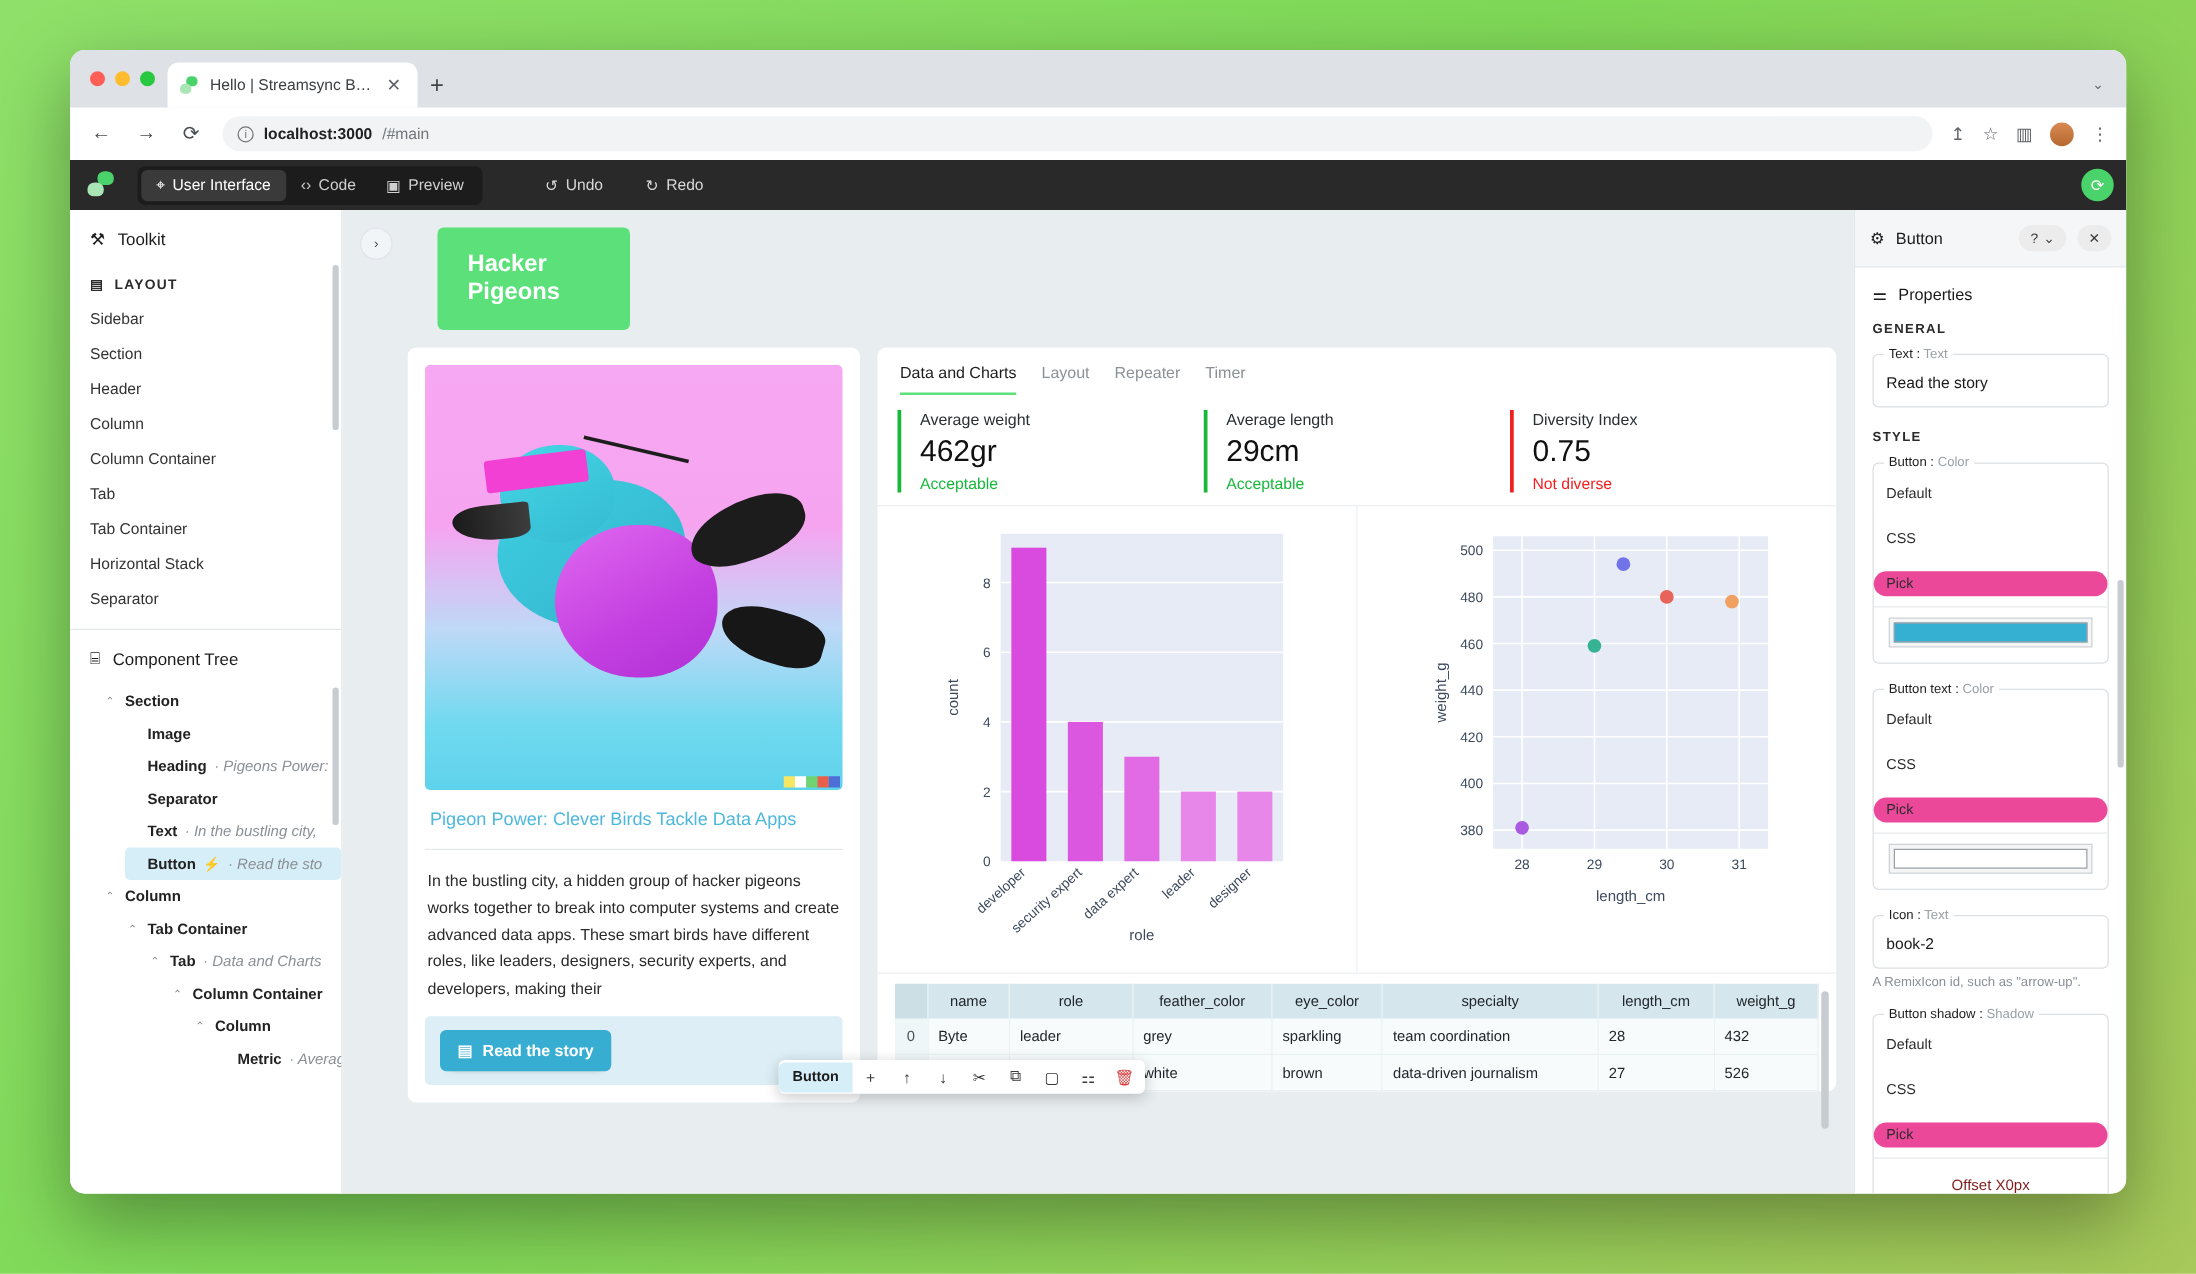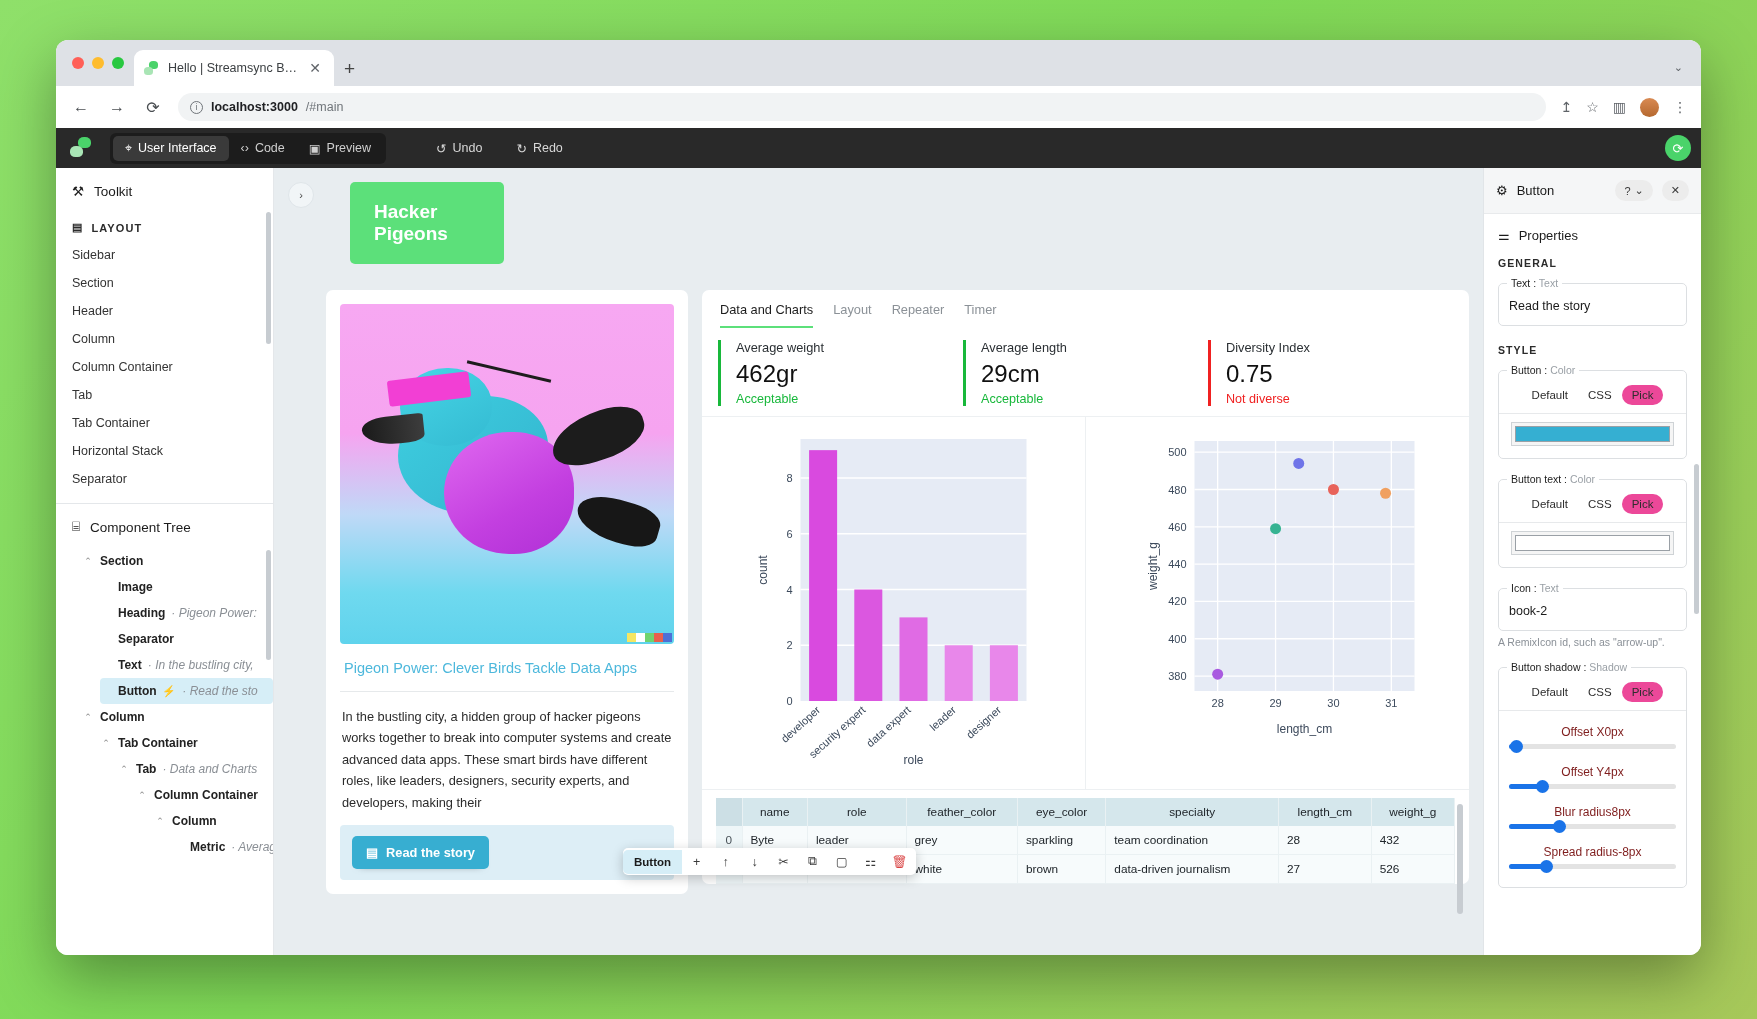--- a/index.html
+++ b/index.html
@@ -93,21 +93,21 @@
   .top-row { display: flex; gap: 14px; margin-bottom: 14px; padding-left: 24px; }
   .hacker-badge {
     background: #5ce07a; color: #fff; font-size: 19px; font-weight: bold;
     padding: 19px 24px; border-radius: 5px; width: 154px;
   }
   .empty-header {
     flex: 1; background: #dde3e7; border-radius: 4px; display: flex; align-items: center;
     justify-content: center; font-size: 14.5px; color: #3c4247;
   }
   .cols { display: flex; gap: 14px; align-items: flex-start; }
-  .card { background: #fff; border-radius: 7px; margin-top: 12px; }
+  .card { background: #fff; border-radius: 7px; }
   
   .story { width: 362px; padding: 14px; }
   .bird {
     height: 340px; border-radius: 4px; position: relative; overflow: hidden;
     background: linear-gradient(#f7a8f2 0%, #f6a4f0 38%, #bfd9f7 62%, #6fd9ef 85%, #5fd3ec 100%);
   }
   .bird .body { position: absolute; left: 58px; top: 92px; width: 150px; height: 118px;
     border-radius: 56% 46% 50% 54%; background: linear-gradient(140deg,#3ecfe0,#38bfd6 55%,#2fb4cc); }
   .bird .belly { position: absolute; left: 104px; top: 128px; width: 130px; height: 122px;
     border-radius: 52% 48% 48% 52%; background: linear-gradient(150deg,#e069f0,#c33fe0 60%,#b030d6); }
@@ -176,21 +176,21 @@
   .rp-hdr .sp { margin-left: auto; }
   .pillbtn { background: #ececec; border-radius: 13px; padding: 4px 9px; font-size: 11px; color: #3a3a3a;
              display: inline-flex; align-items: center; gap: 4px; }
   .rp-body { flex: 1; overflow: hidden; padding: 0 14px; position: relative; }
   .rp-sec { display: flex; align-items: center; gap: 9px; font-size: 13px; color: #1b1b1b; padding: 14px 0 10px; }
   .rp-grp { font-size: 10.5px; letter-spacing: 1.1px; font-weight: bold; color: #2b2b2b; padding: 4px 0 8px; }
   fieldset.fs { border: 1px solid #dcdfe2; border-radius: 5px; padding: 4px 8px 8px; margin-bottom: 14px; }
   fieldset.fs legend { font-size: 10.5px; padding: 0 4px; color: #1d1d1d; }
   fieldset.fs legend .ty { color: #9aa0a6; }
   .fval { font-size: 12.5px; color: #1a1a1a; padding: 6px 2px 4px; }
-  .modes { display: flex; justify-content: center; gap: 0; padding: 5px 0 8px; border-bottom: 1px solid #e7e9eb; margin: 0 -8px 8px; }
+  .modes { display: flex; justify-content: center; gap: 16px; padding: 5px 0 8px; border-bottom: 1px solid #e7e9eb; margin: 0 -8px 8px; flex-direction: column; }
   .modes span { font-size: 11.5px; color: #2d2d2d; padding: 4px 10px; border-radius: 11px; }
   .modes span.on { background: #ec4899; }
   .swatchbox { border: 1px solid #cfd3d6; background: #f5f5f5; padding: 3px; margin: 2px 4px 4px; }
   .swatchbox i { display: block; height: 16px; border: 1px solid #9aa0a6; }
   .hint { font-size: 10.5px; color: #8a9097; margin: -9px 0 13px; }
   .sl-row { display: flex; justify-content: center; font-size: 12px; color: #7f1d1d; padding: 6px 2px 5px; }
   .slider { height: 5px; border-radius: 3px; background: #e3e3e3; position: relative; margin: 0 2px 10px; }
   .slider i.fill { position: absolute; left: 0; top: 0; bottom: 0; border-radius: 3px; background: #1a73e8; }
   .slider i.knob { position: absolute; top: -4px; width: 13px; height: 13px; border-radius: 50%; background: #1a73e8; }
   .rp-scroll { position: absolute; right: 2px; top: 250px; width: 5px; height: 150px; border-radius: 3px; background: #c7ccd1; }
@@ -306,21 +306,21 @@
                 <span class="car">⌃</span>
                 <span class="nm">Section</span>
               </div>
               <div class="tree-row" style="margin-left: 44px;">
                 <span class="car"></span>
                 <span class="nm">Image</span>
               </div>
               <div class="tree-row" style="margin-left: 44px;">
                 <span class="car"></span>
                 <span class="nm">Heading</span>
-                <span class="sub">· Pigeon Power:</span>
+                <span class="sub">· Pigeons Power:</span>
               </div>
               <div class="tree-row" style="margin-left: 44px;">
                 <span class="car"></span>
                 <span class="nm">Separator</span>
               </div>
               <div class="tree-row" style="margin-left: 44px;">
                 <span class="car"></span>
                 <span class="nm">Text</span>
                 <span class="sub">· In the bustling city,</span>
               </div>

